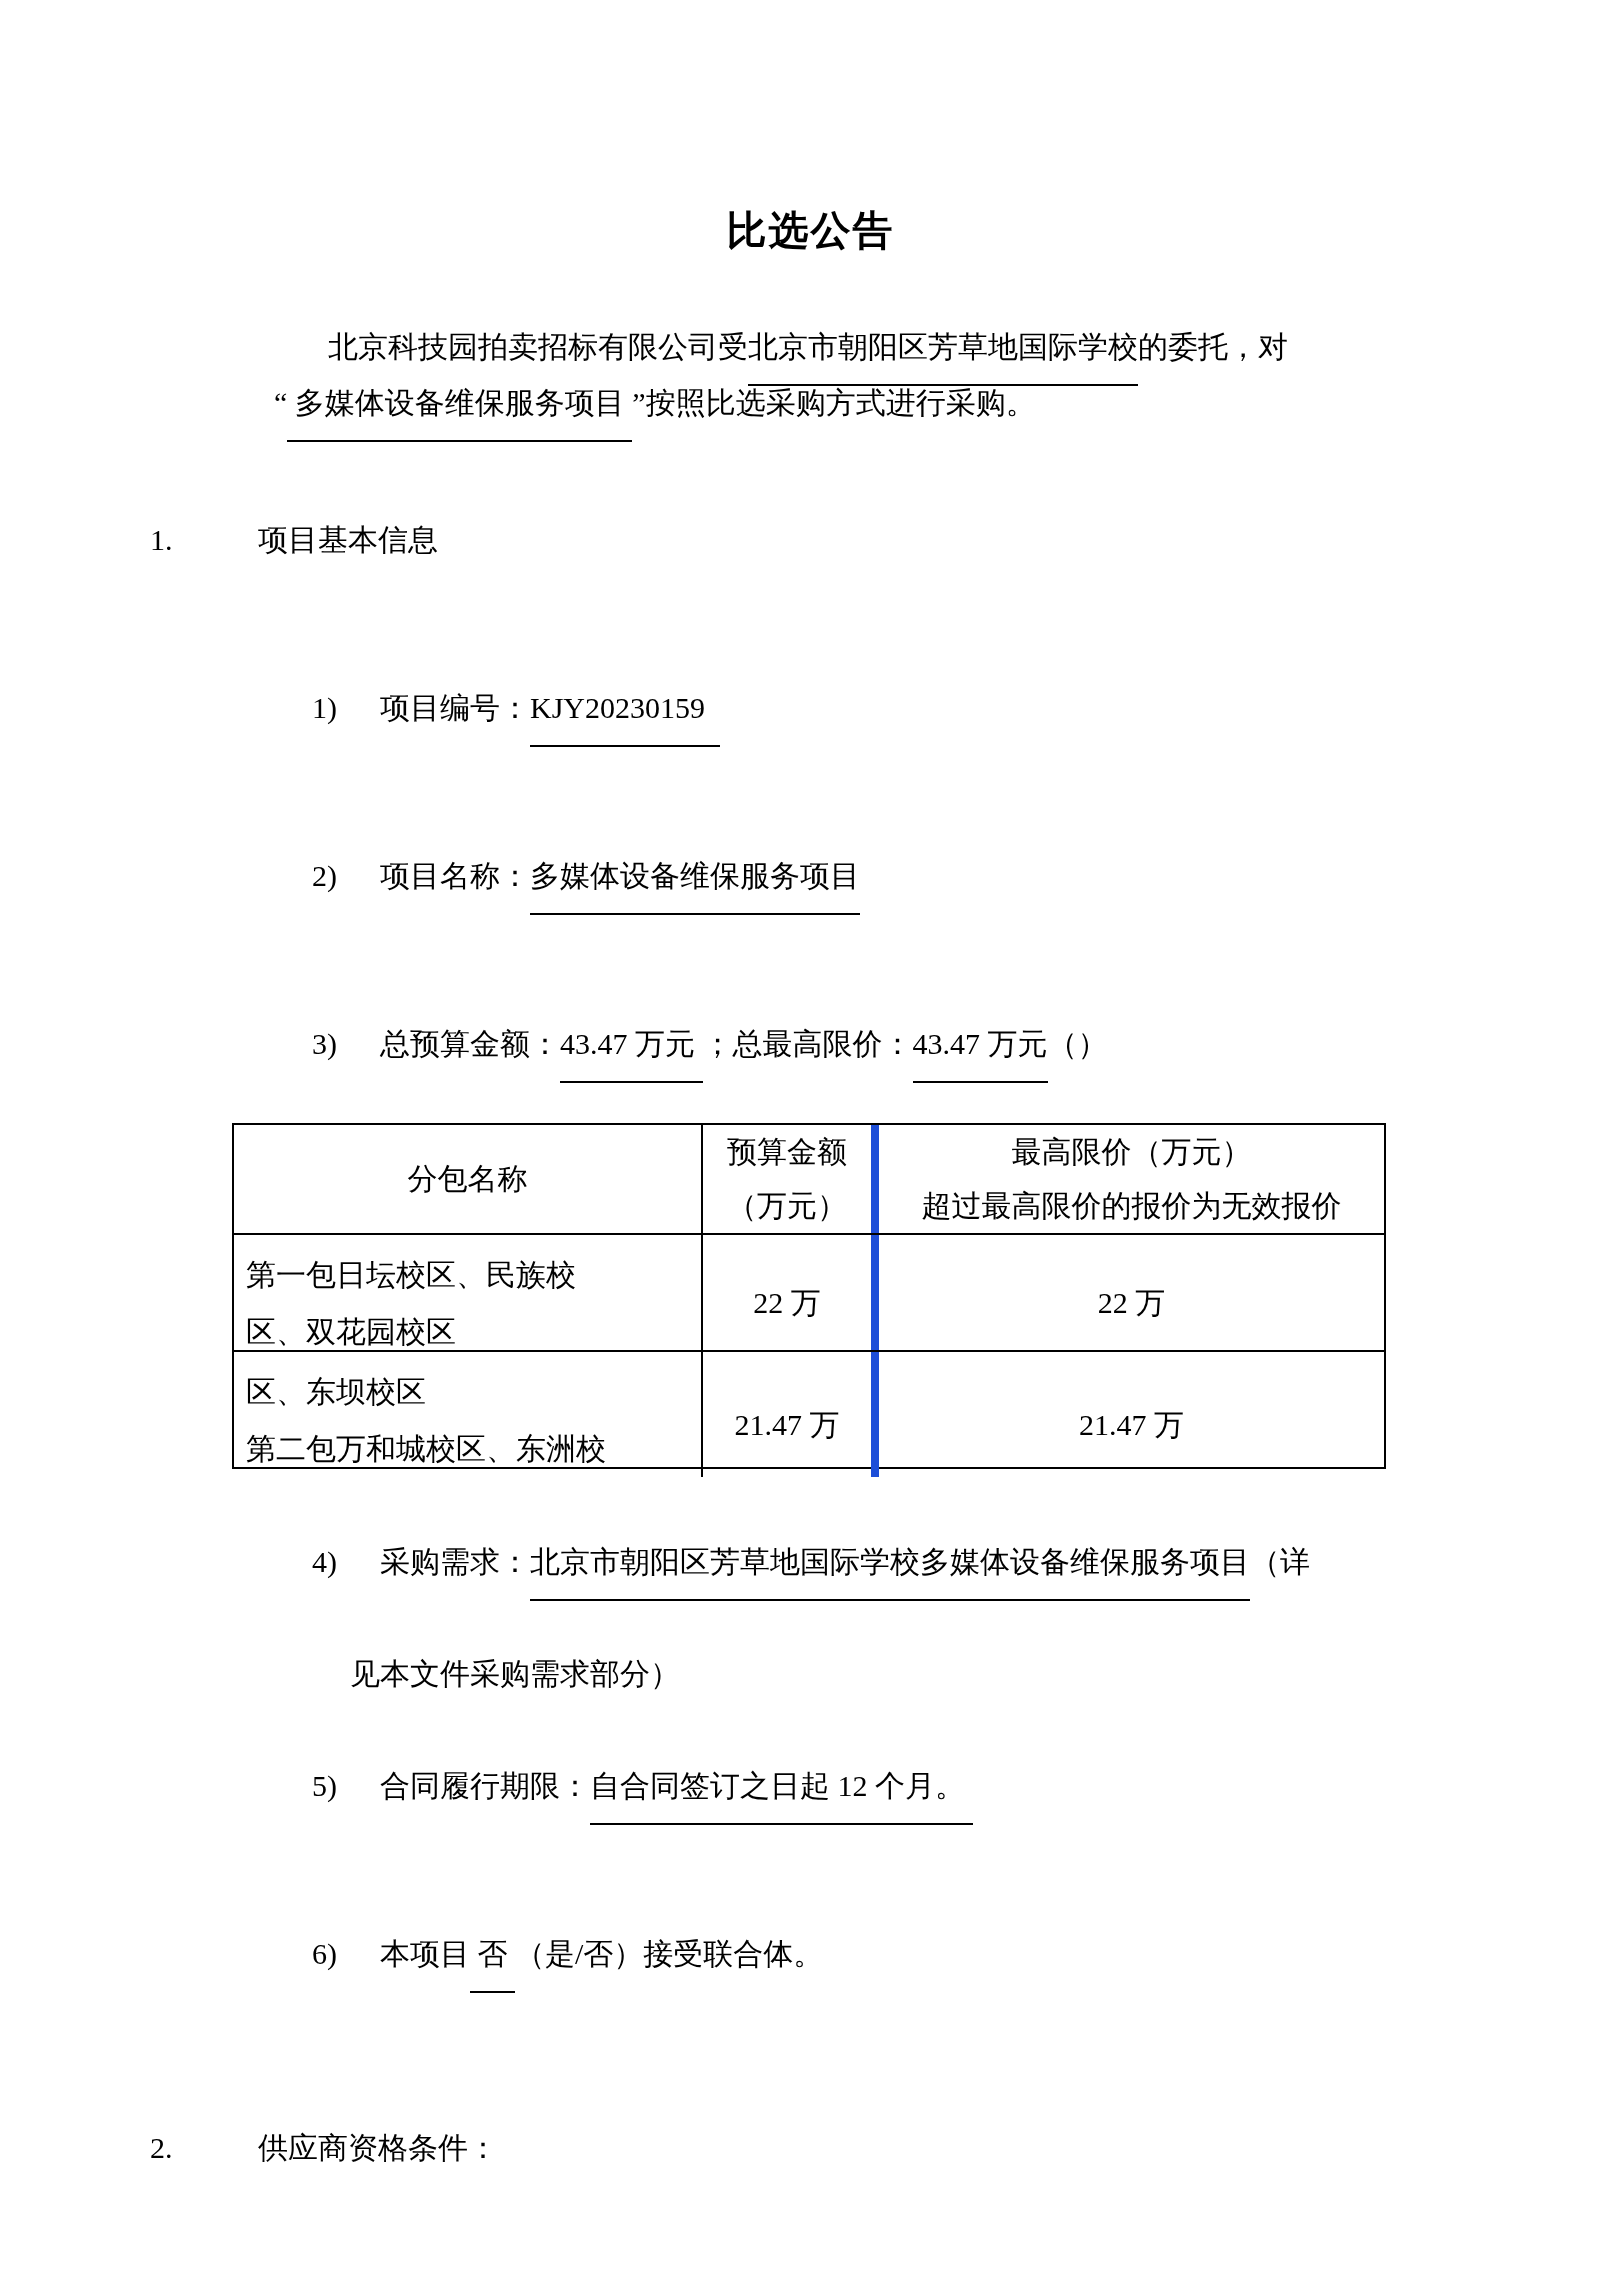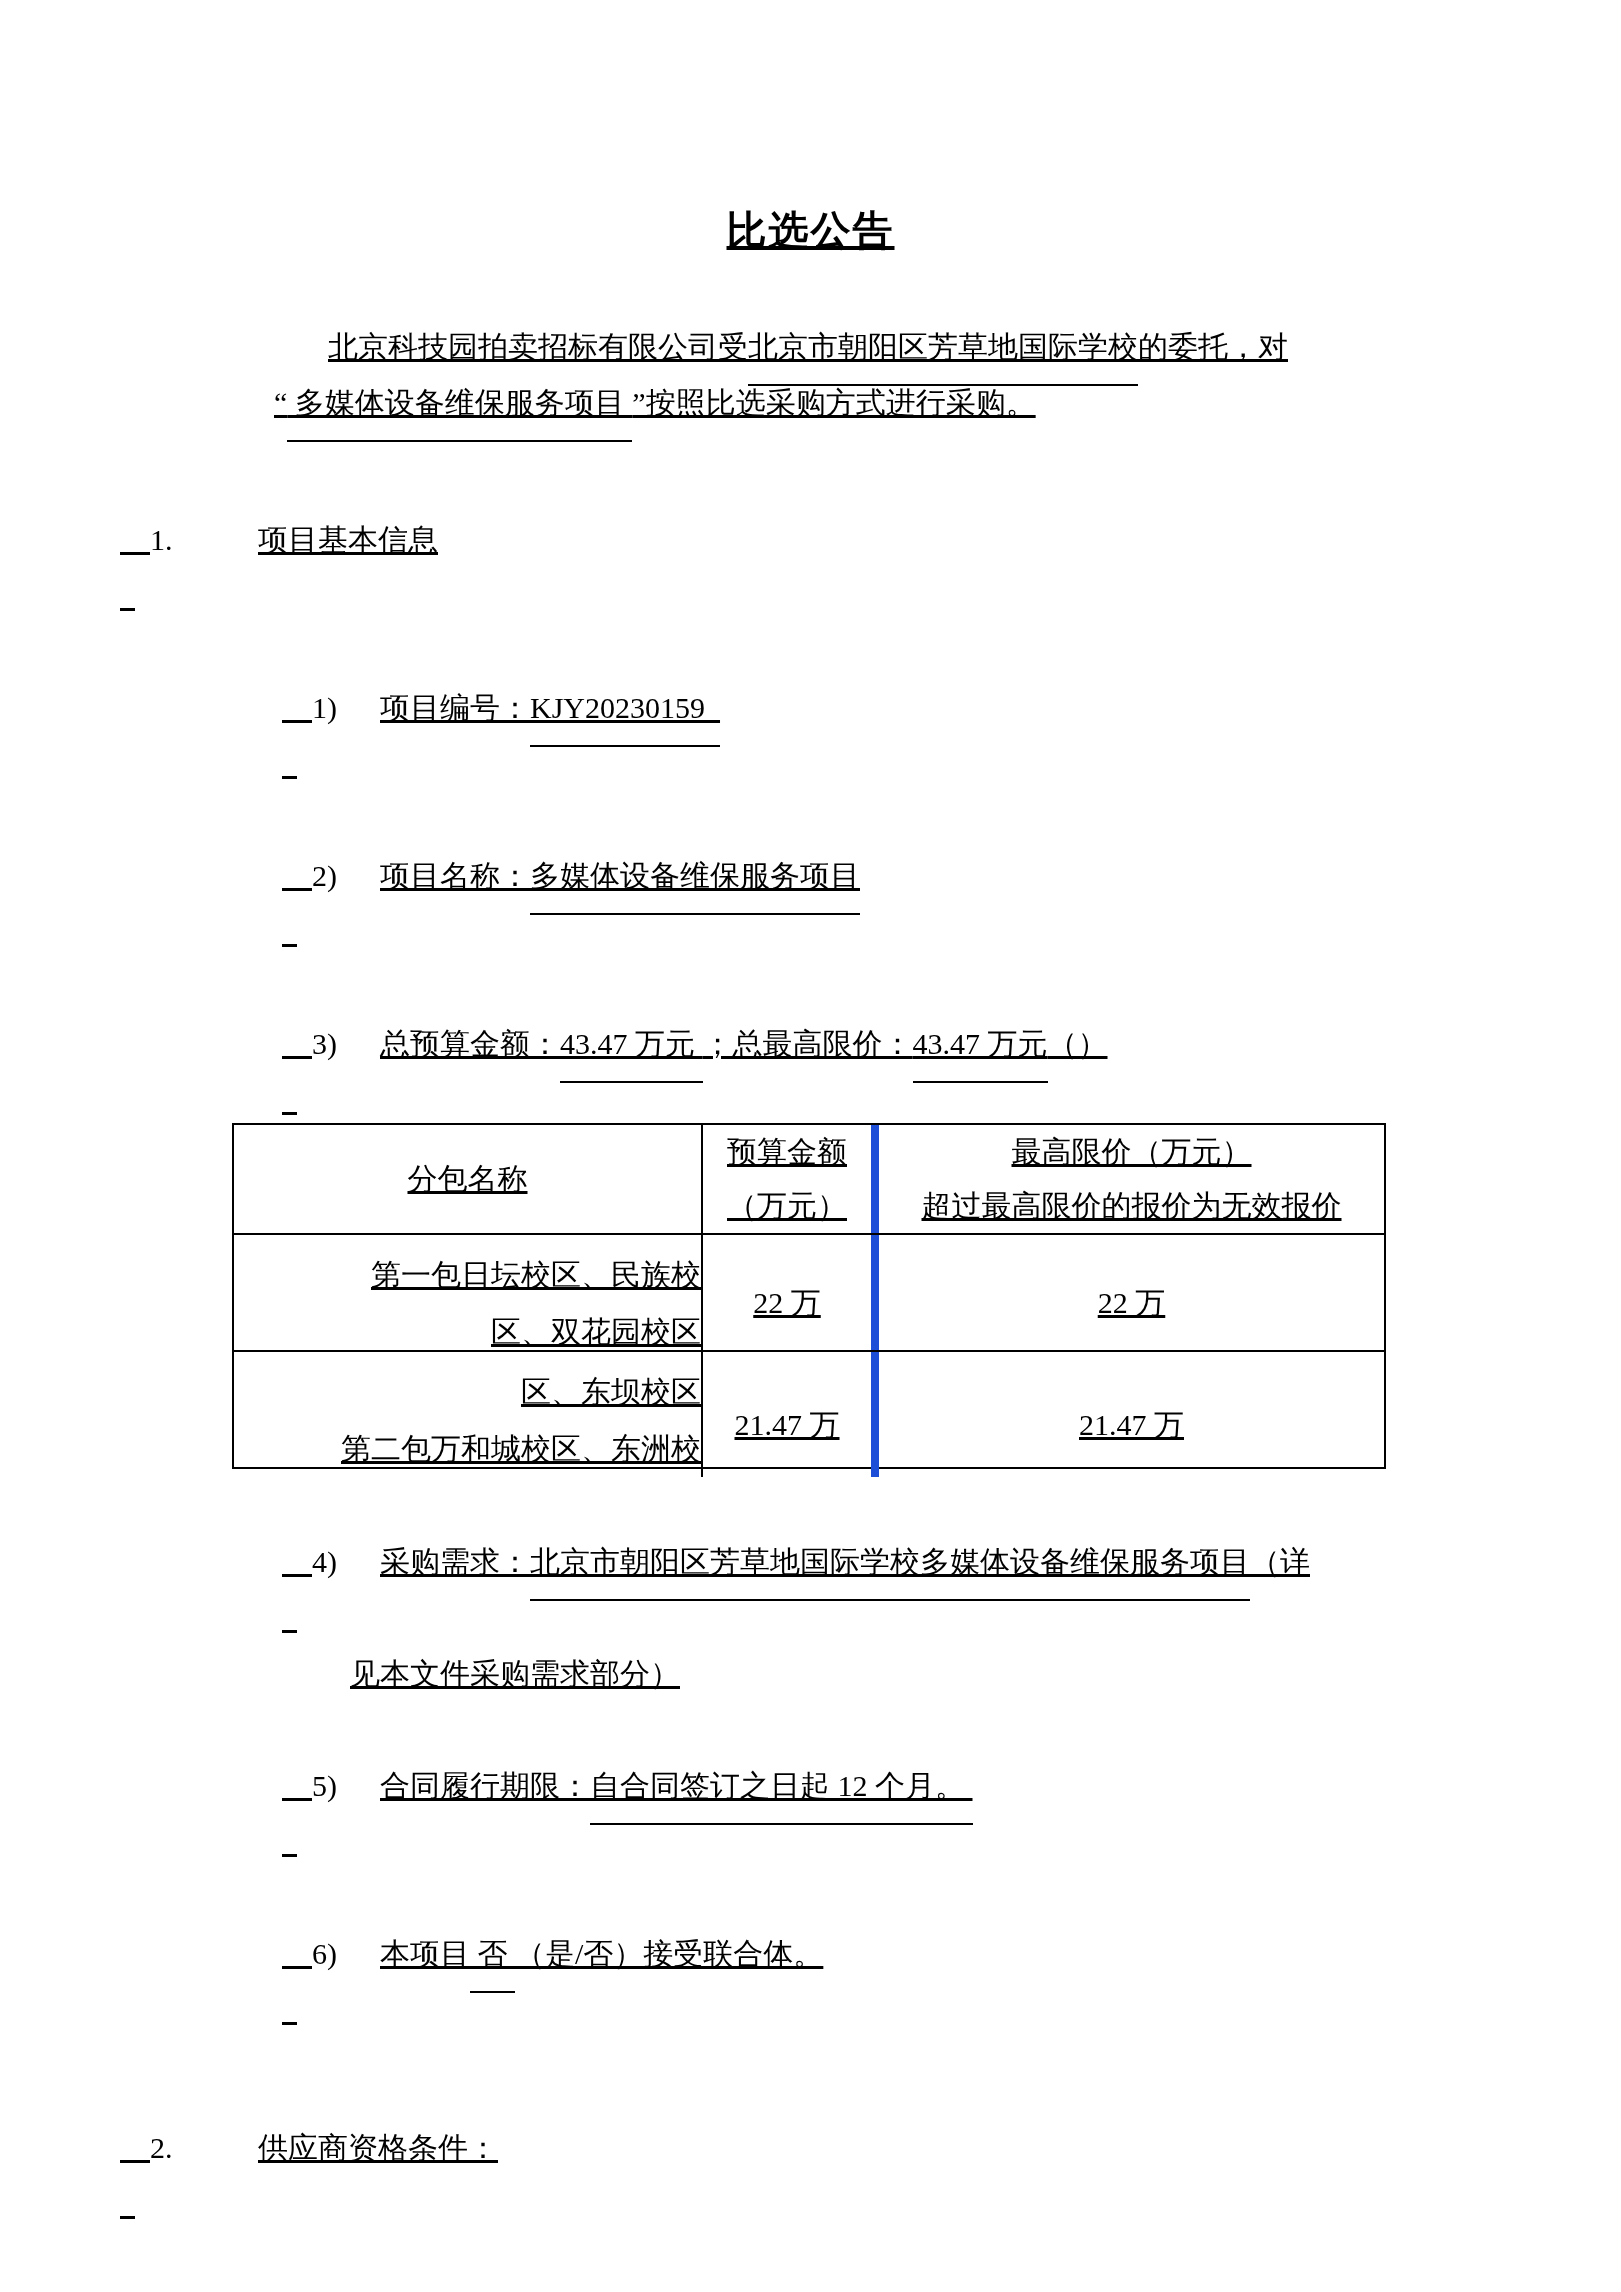--- a/index.html
+++ b/index.html
@@ -5,21 +5,20 @@
   html,body{margin:0;padding:0;background:#888;}
   .page{
     position:relative;
     width:1621px;height:2293px;
     margin:0 auto;
     background:#ffffff;
     color:#000;
     font-family:"Liberation Serif", serif;
     font-size:30px;
     overflow:hidden;
-    text-decoration:underline;
   }
   .line{line-height:56px;white-space:pre;}
   .title{
     text-align:center;
     font-size:40px;
     font-weight:bold;
     line-height:47px;
     margin-top:207px;
     letter-spacing:2px;
   }
@@ -45,21 +44,21 @@
   .tr{display:flex;box-sizing:border-box;width:100%;}
   .tr-hdr{height:110px;border-radius:29px;}
   .tr-r1{height:117px;border-top:2px solid #000;}
   .tr-r2{flex:1;border-top:2px solid #000;}
   .td{box-sizing:border-box;display:flex;flex-direction:column;justify-content:center;}
   .c1{width:467px;}
   .c2{width:178px;border-left:2px solid #000;border-right:8px solid #1d4ed8;}
   .c3{flex:1;}
   .tline{line-height:54px;text-align:center;white-space:pre;}
   .name-cell{justify-content:flex-start;padding-top:11.8px;}
-  .name-cell .tline{text-align:right;padding-left:4px;line-height:57px;}
+  .name-cell .tline{text-align:left;padding-left:12px;line-height:57px;}
   .val-cell{padding-top:21px;}
 </style>
 </head>
 <body>
 
 <div class="page">
 
   <div class="title">比选公告</div>
 
   <div class="line intro-first"><span>北京科技园拍卖招标有限公司受</span><span class="u">北京市朝阳区芳草地国际学校</span><span>的委托，对</span></div>

